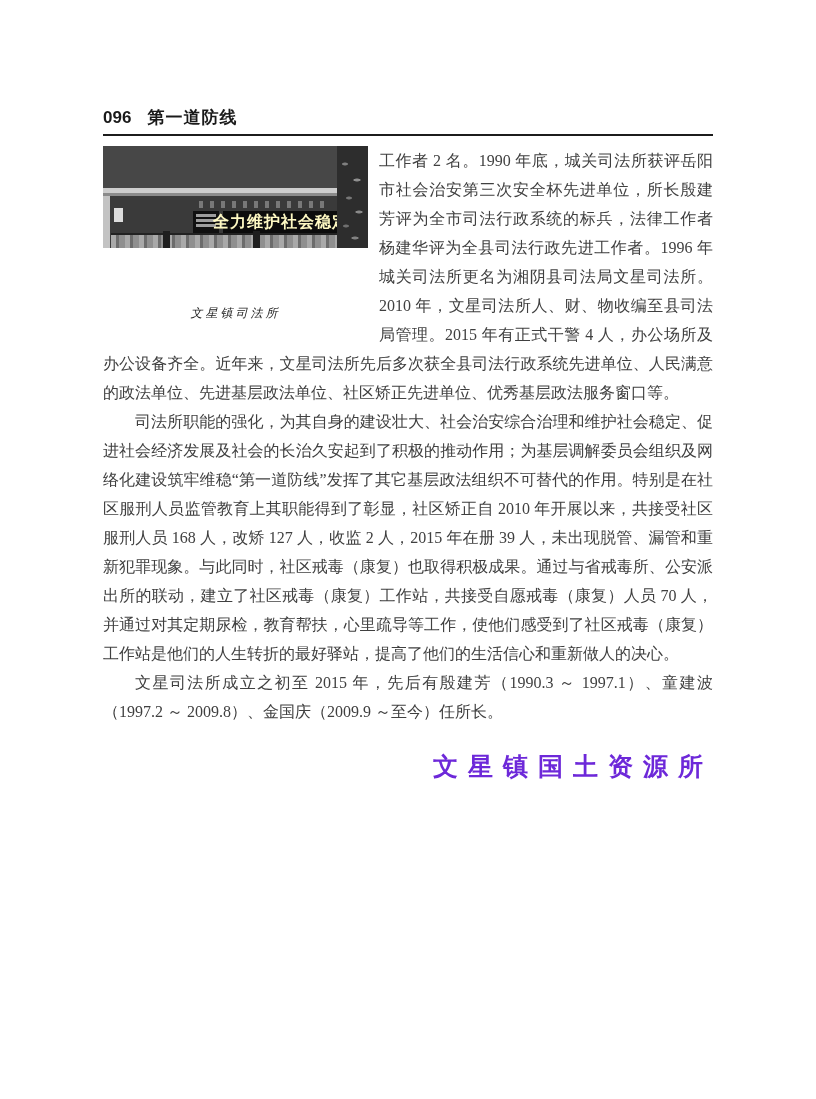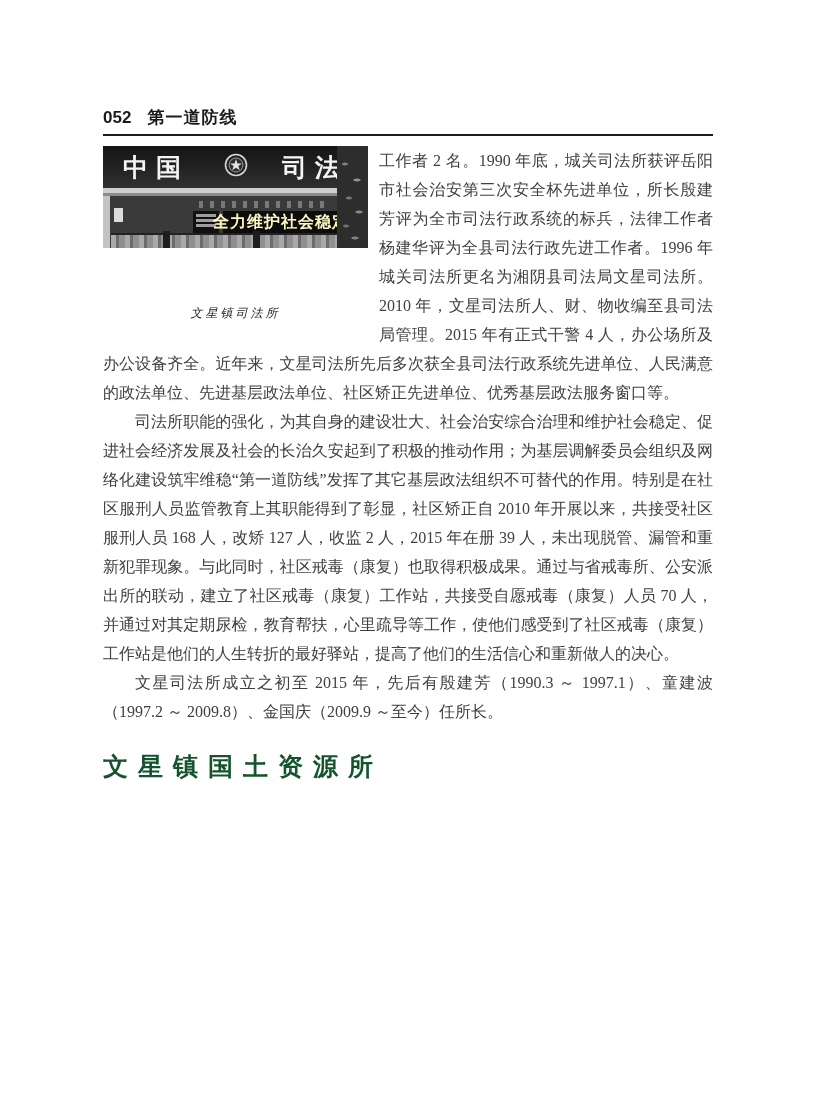--- a/index.html
+++ b/index.html
@@ -111,55 +111,44 @@
     text-align: center;
     font-size: 12px;
     font-style: italic;
     letter-spacing: 3px;
     color: #222222;
     line-height: 20px;
   }
   
   .section-heading {
     clear: none;
-    text-align: left;
+    text-align: right;
     font-family: "Liberation Sans", "DejaVu Sans", sans-serif;
     font-weight: bold;
     font-size: 25px;
     letter-spacing: 10px;
-    color: #14532d;
+    color: #6d28d9;
     margin: 23px 0 19px 0;
     line-height: 34px;
   }
 </style>
 </head>
 <body>
 
 <div class="page">
 
   <div class="running-header">
-    <span class="folio">052</span>
+    <span class="folio">096</span>
     <span class="book-title">第一道防线</span>
   </div>
 
   <div class="content">
 
     <div class="figure">
       <div class="photo">
-        <div class="sign">
-          <span class="sign-txt">中国</span>
-          <span>
-            <svg width="24" height="24" viewBox="0 0 24 24">
-              <circle cx="12" cy="12" r="10.5" fill="#232323" stroke="#d6d6d6" stroke-width="1.6"></circle>
-              <circle cx="12" cy="12" r="7" fill="#2e2e2e" stroke="#9c9c9c" stroke-width="1"></circle>
-              <polygon points="12,6.2 13.5,10.4 17.9,10.4 14.4,13 15.7,17.2 12,14.7 8.3,17.2 9.6,13 6.1,10.4 10.5,10.4" fill="#e2e2e2"></polygon>
-            </svg>
-          </span>
-          <span class="sign-txt">司法</span>
-        </div>
         <div class="strip-light"></div>
         <div class="strip-dark"></div>
         <div class="facade"></div>
         <div class="glow-row"></div>
         <div class="left-strip"></div>
         <div class="left-sign"></div>
         <div class="led-small">
             <i></i>
             <i></i>
             <i></i>

